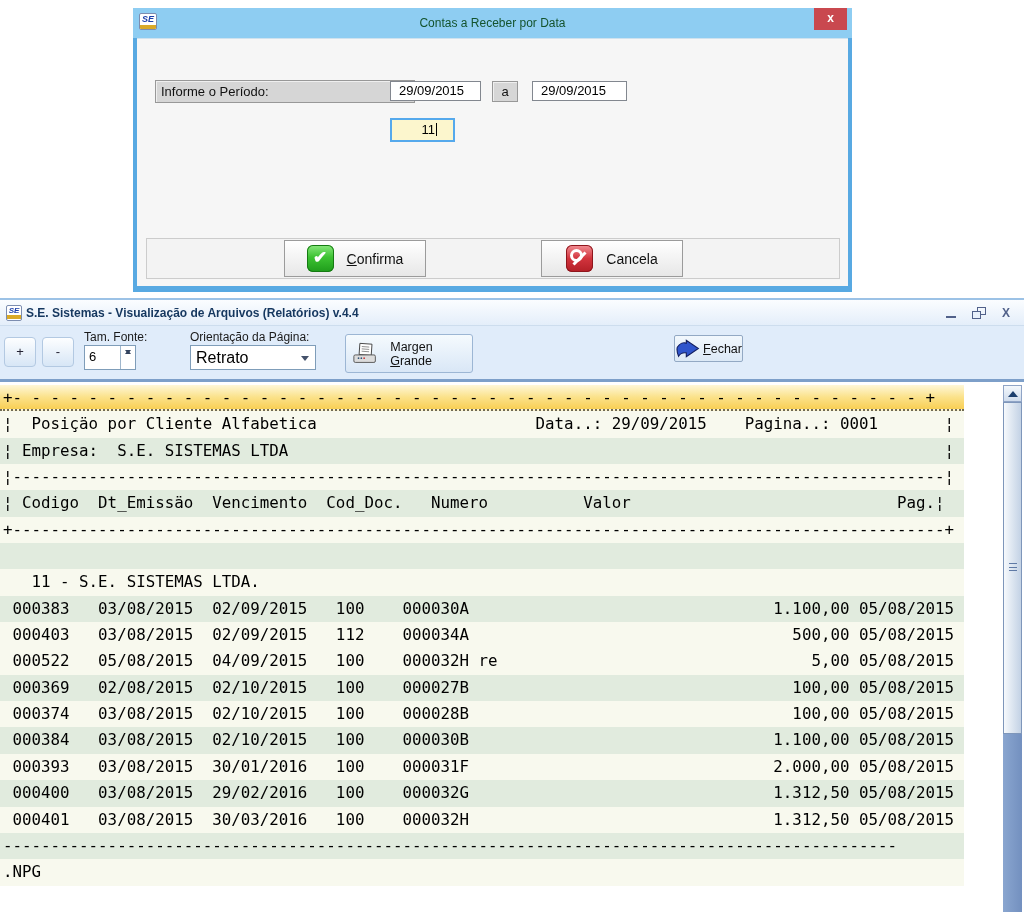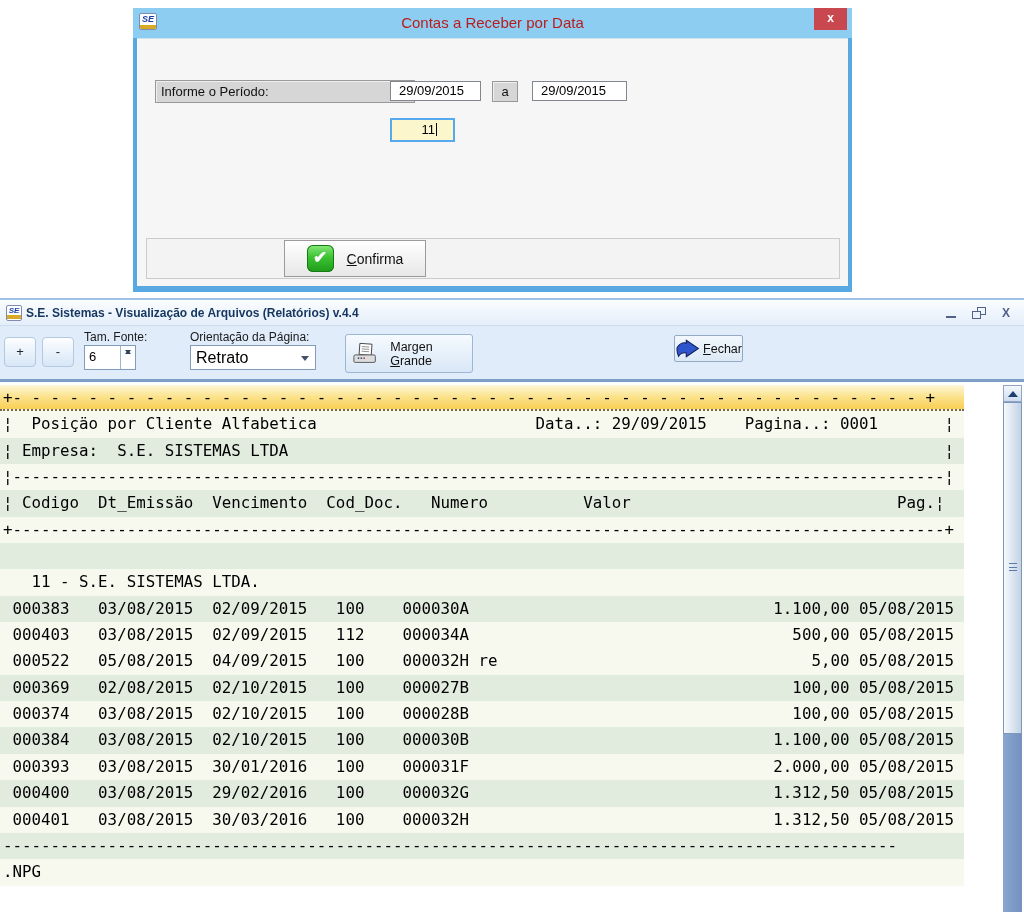--- a/index.html
+++ b/index.html
@@ -3,21 +3,21 @@
 <meta charset="utf-8">
 <style>
   * { margin:0; padding:0; box-sizing:border-box; }
   html,body { width:1024px; height:912px; background:#ffffff; overflow:hidden;
               font-family:"Liberation Sans", sans-serif; }
 
   
   .dialog { position:absolute; left:133px; top:8px; width:719px; height:284px;
             background:#58a9e2; }
   .dlg-titlebar { position:relative; height:30px; background:#8ecdf2; }
-  .dlg-title-text { text-align:center; line-height:30px; font-size:15px; color:#b91c1c; }
+  .dlg-title-text { text-align:center; line-height:30px; font-size:12px; color:#14532d; }
   .se-icon { position:absolute; left:6px; top:5px; width:18px; height:17px; background:#ffffff;
              border:1px solid #7c8db0; border-radius:2px; text-align:center; overflow:hidden; }
   .se-icon .se-txt { display:block; font-size:9px; font-weight:bold; font-style:italic;
                      color:#1b3faa; line-height:11px; }
   .se-icon .se-bar { display:block; height:4px; background:#d9a928; }
   .dlg-close { position:absolute; right:5px; top:0; width:33px; height:22px; background:#c9484f;
                color:#ffffff; text-align:center; line-height:21px; font-size:12px; font-weight:bold;
                cursor:default; }
   .dlg-body { position:absolute; top:30px; left:4px; right:4px; bottom:6px; background:#f6f6f6;
               border-top:1px solid #cfe2ef; }
@@ -158,20 +158,27 @@
     <div class="gsep" style="left:355px; top:42px;">a</div>
     <div class="tinput" style="left:395px; top:42px; width:95px;">29/09/2015</div>
 
     <div class="tinput tinput-focus" style="left:253px; top:79px; width:65px;"><span>11</span><span class="caret"></span></div>
 
     <div class="btn-panel">
       <div class="dlg-btn" style="left:137px;">
         <span class="ico-check">✔</span>
         <span><span class="uline">C</span><span>onfirma</span></span>
       </div>
+      <div class="dlg-btn" style="left:394px;">
+        <span class="ico-cancel">
+          <span class="circ"></span>
+          <span class="slash"></span>
+        </span>
+        <span>Cancela</span>
+      </div>
     </div>
   </div>
 </div>
 
 <div class="rwin">
   <div class="rw-titlebar">
     <div class="rw-icon">
       <span class="se-txt">SE</span>
       <span class="se-bar"></span>
     </div>

